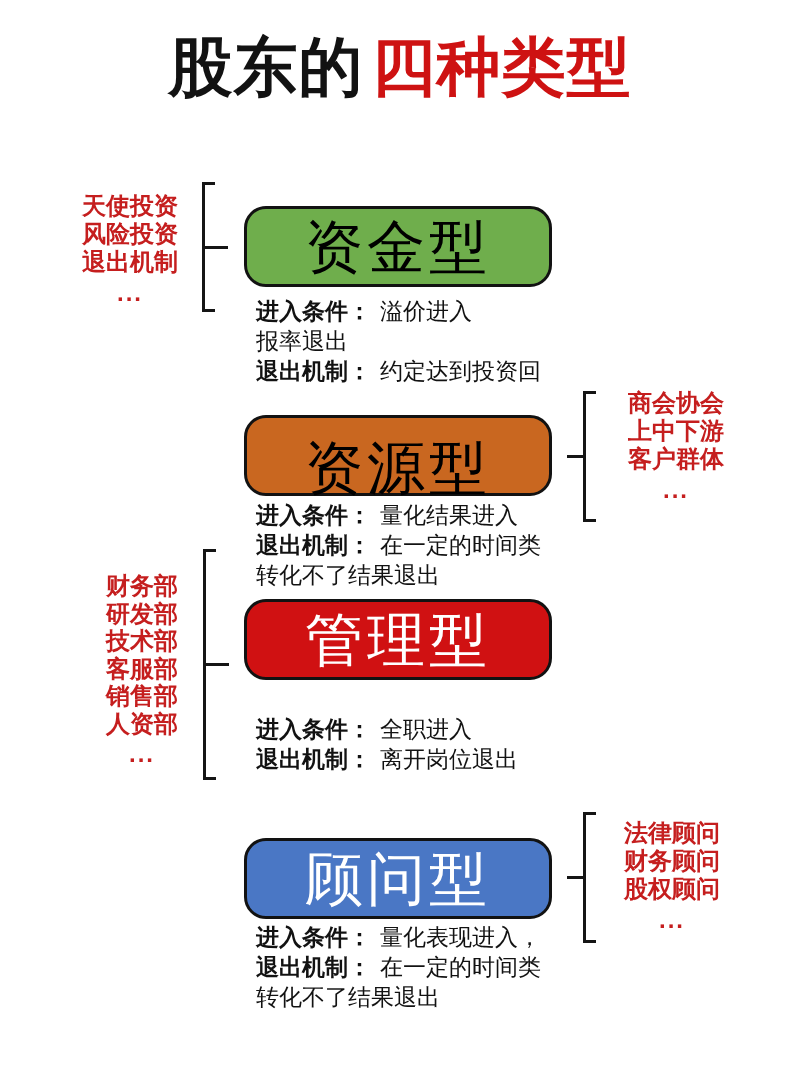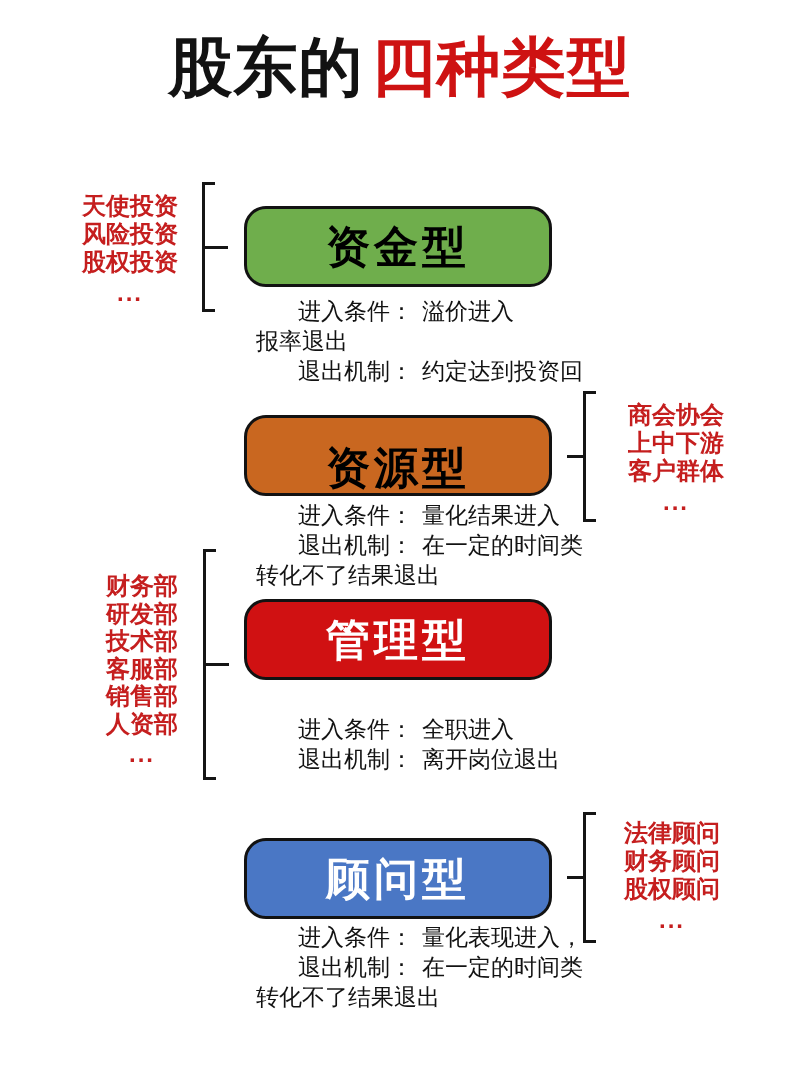--- a/index.html
+++ b/index.html
@@ -13,33 +13,33 @@
     font-size:64px;font-weight:900;letter-spacing:1px;color:#121212;white-space:nowrap;
   }
   .title .red{color:var(--title-red,#CE1212);margin-left:8px;}
   
   .box{
     position:absolute;left:244px;width:308px;height:81px;box-sizing:border-box;
     border:3px solid #121212;border-radius:22px;
     display:flex;align-items:center;justify-content:center;
   }
   .s1 .box{top:206px}.s2 .box{top:415px}.s3 .box{top:599px}.s4 .box{top:838px}
-  .box-label{font-size:44px;font-weight:700;letter-spacing:4px;line-height:1;}
+  .box-label{font-size:58px;font-weight:400;letter-spacing:4px;line-height:1;}
   
   .details{position:absolute;left:256px;width:316px;font-size:23px;line-height:30px;}
   .s1 .details{top:296px}.s2 .details{top:500px}.s3 .details{top:714px}.s4 .details{top:922px}
   .detail-line{white-space:nowrap;}
-  .detail-line b{font-weight:400;margin-right:9px;margin-left:42px;}
+  .detail-line b{font-weight:700;margin-right:9px;}
   
   .labels{
     position:absolute;text-align:center;color:var(--label-red,#C51E1E);
     font-weight:800;font-size:24px;line-height:28px;
   }
   .s1 .labels{left:70px;top:192px;width:120px;}
-  .s2 .labels{left:616px;top:401px;width:120px;}
+  .s2 .labels{left:616px;top:389px;width:120px;}
   .s3 .labels{left:92px;top:572px;width:100px;line-height:27.5px;}
   .s4 .labels{left:612px;top:819px;width:120px;}
   .label-ellipsis{margin-top:6px;font-weight:900;letter-spacing:2px;line-height:22px;}
   
   .bracket{position:absolute;width:29px;}
   .s1 .bracket{left:202px;top:182px;height:130px;}
   .s2 .bracket{left:567px;top:391px;height:131px;}
   .s3 .bracket{left:203px;top:549px;height:231px;}
   .s4 .bracket{left:567px;top:812px;height:131px;}
   .bracket i{position:absolute;display:block;background:#151515;}
@@ -56,21 +56,21 @@
 </style>
 </head>
 <body>
 
 <div class="page" id="page">
   <h1 class="title"><span>股东的</span><span class="red">四种类型</span></h1>
 <section class="section s1 left">
     <div class="labels">
         <div class="label-line">天使投资</div>
         <div class="label-line">风险投资</div>
-        <div class="label-line">股权投资</div>
+        <div class="label-line">退出机制</div>
         <div class="label-ellipsis">...</div>
       </div>
     <div class="bracket">
       <i class="spine"></i>
       <i class="tick-top"></i>
       <i class="tick-mid"></i>
       <i class="tick-bottom"></i>
     </div>
     <div class="box" style="background: rgb(111, 174, 76);">
       <span class="box-label" style="color: rgb(0, 0, 0);">资金型</span>

